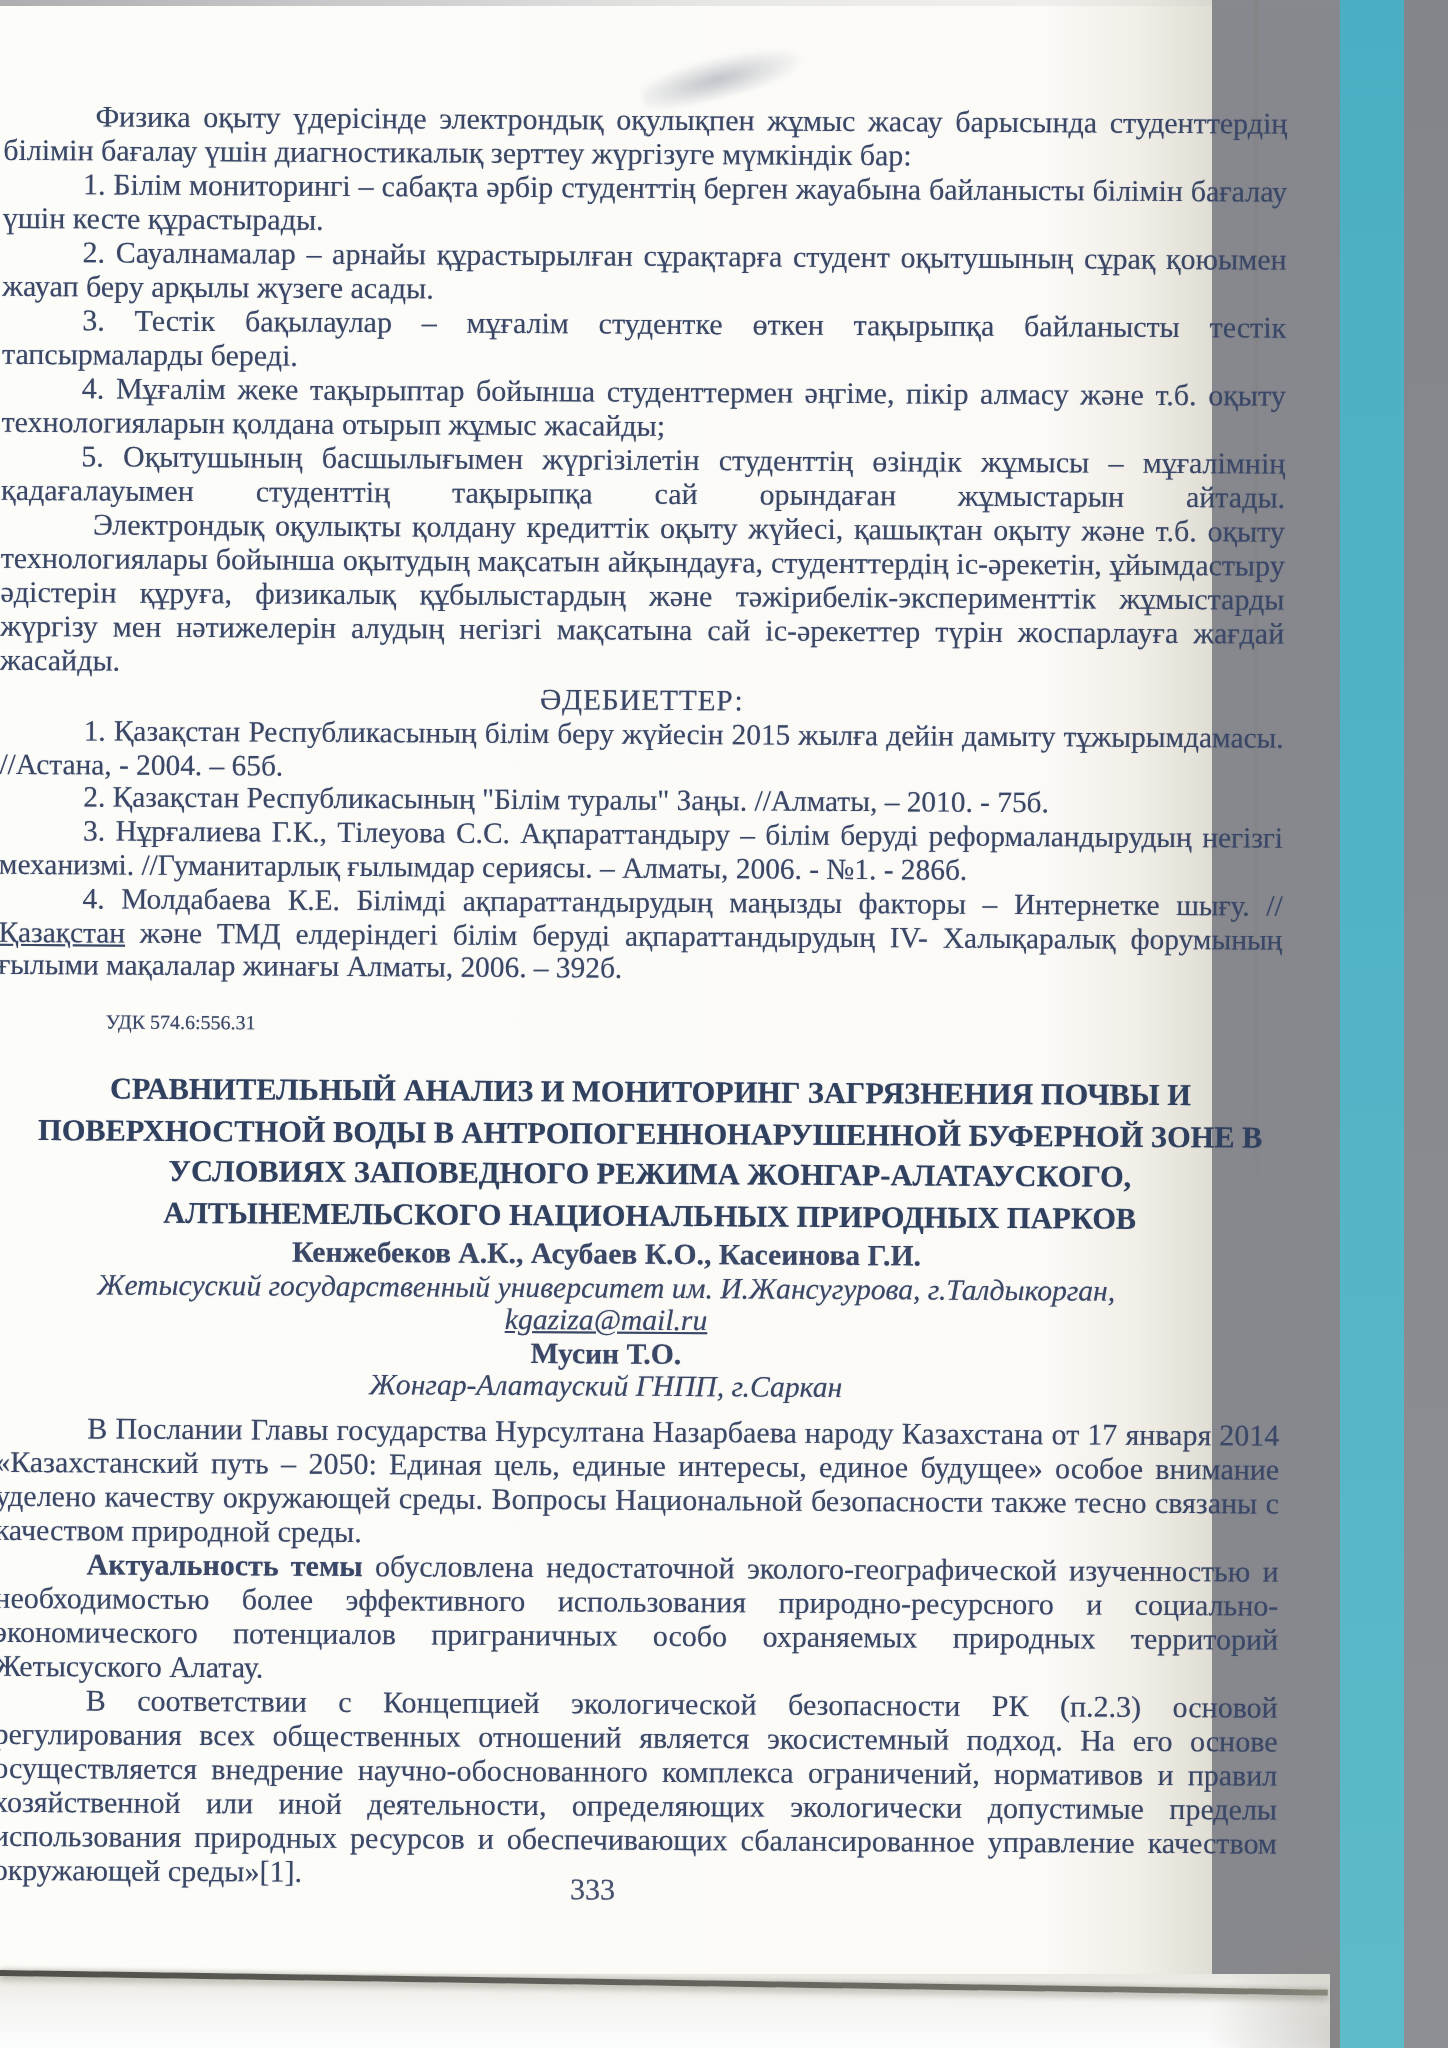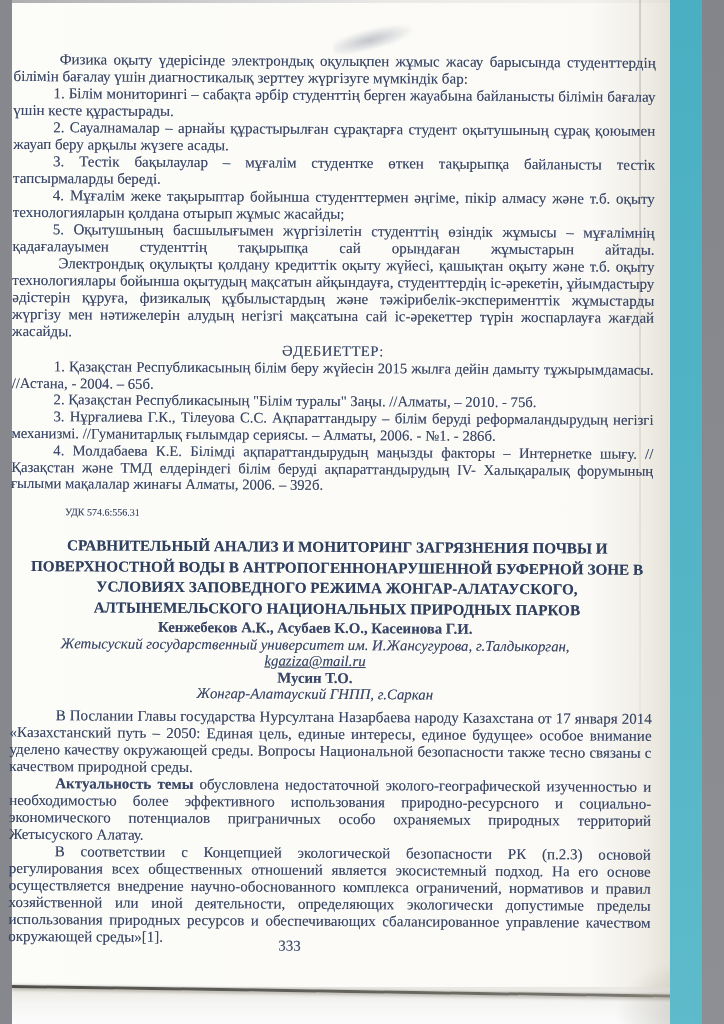--- a/index.html
+++ b/index.html
@@ -3,21 +3,21 @@
 <meta charset="utf-8">
 <style>
   html,body { margin:0; padding:0; }
   body {
     width:724px; height:1024px; position:relative; overflow:hidden;
     background:#87888e;
     font-family:"Liberation Serif","DejaVu Serif",serif;
   }
   
   .paper {
-    position:absolute; left:12px; top:0; width:670px; height:1024px;
+    position:absolute; left:0; top:0; width:606px; height:1024px;
     background:linear-gradient(to right,#fcfcf9 0%,#fbfaf7 86%,#f1eee7 94%,#e0ddd4 100%);
   }
   .teal-strip {
     position:absolute; left:670px; top:0; width:32px; height:1024px;
     background:linear-gradient(180deg,#4bafc3 0%,#52b4c6 50%,#5dbbca 100%);
   }
   .gray-strip {
     position:absolute; left:702px; top:0; width:22px; height:1024px;
     background:linear-gradient(180deg,#84858b 0%,#8e8f94 100%);
   }
@@ -70,23 +70,23 @@
     text-align:center; font-weight:bold; font-size:15.2px; line-height:20.5px;
     color:#30405f; margin:0;
   }
   .authors-block {
     position:absolute; top:618px; left:0; width:614px;
     text-align:center; font-size:14.8px; line-height:16.6px;
   }
   .bold { font-weight:bold; }
   .ital { font-style:italic; }
   .email-line { font-style:italic; text-decoration:underline; }
-  .uline { }
+  .uline { text-decoration:underline; }
   .ru-block { position:absolute; top:707px; left:2px; width:642px; font-size:15px; line-height:17px; }
-  .page-number { position:absolute; top:936px; left:272px; width:60px; text-align:left; font-size:15px; color:#465270; }
+  .page-number { position:absolute; top:936px; left:272px; width:60px; text-align:center; font-size:15px; color:#465270; }
 </style>
 </head>
 <body>
 
 <div class="paper">
   <div class="top-edge"></div>
   <div class="smudge"></div>
   <div class="crease-line"></div>
   <div class="below-fold"></div>
   <div class="fold-line"></div>

